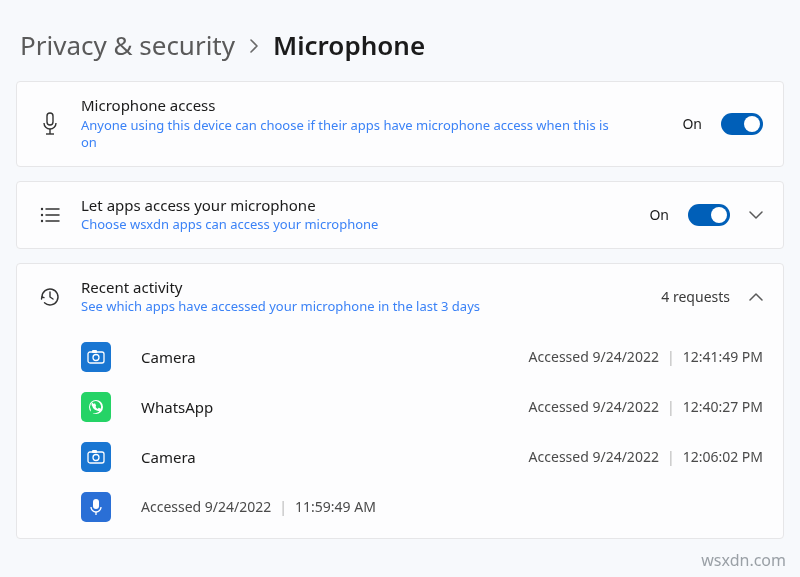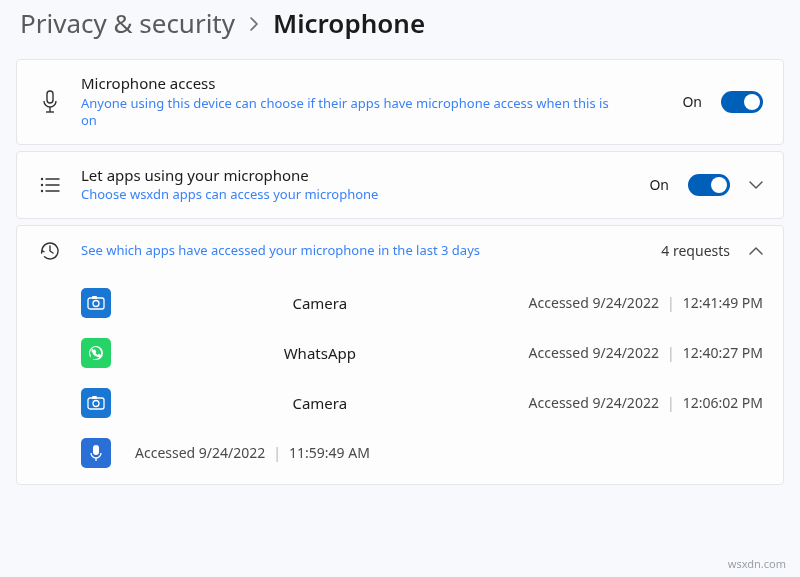--- a/index.html
+++ b/index.html
@@ -12,21 +12,21 @@
     color: #1b1b1b;
     padding: 0 16px 14px 16px;
     overflow: hidden;
   }
 
   
   .breadcrumb {
     display: flex;
     align-items: center;
     gap: 14px;
-    padding: 5px 4px 18px 4px;
+    padding: 27px 4px 18px 4px;
   }
   .breadcrumb .parent {
     font-size: 26px;
     font-weight: 400;
     color: #5a5a5a;
   }
   .breadcrumb .sep {
     font-size: 20px;
     color: #5a5a5a;
   }
@@ -34,21 +34,21 @@
     font-size: 26px;
     font-weight: 600;
     color: #1b1b1b;
   }
 
   
   .card {
     background: #fdfdfe;
     border: 1px solid #e6e6e8;
     border-radius: 4px;
-    margin-bottom: 6px;
+    margin-bottom: 14px;
   }
   .row {
     display: flex;
     align-items: center;
     padding: 14px 20px;
     gap: 18px;
   }
   .row .ic {
     width: 26px;
     display: flex;
@@ -112,22 +112,21 @@
   }
 
   
   .recent-list {
     padding: 2px 0 6px 0;
   }
   .app-row {
     display: flex;
     align-items: center;
     padding: 10px 20px 10px 64px;
-    gap: 24px;
-    text-align: center;
+    gap: 30px;
   }
   .app-icon {
     width: 30px;
     height: 30px;
     border-radius: 5px;
     display: flex;
     align-items: center;
     justify-content: center;
     flex-shrink: 0;
   }
@@ -147,21 +146,21 @@
     gap: 8px;
   }
   .app-meta .div {
     color: #b8b8b8;
   }
 
   .watermark {
     position: fixed;
     right: 14px;
     bottom: 6px;
-    font-size: 11px;
+    font-size: 16px;
     color: #9aa0a6;
   }
 </style>
 </head>
 <body>
 
 <div class="breadcrumb">
   <span class="parent">Privacy &amp; security</span>
   <span class="sep">
     <svg width="10" height="14" viewBox="0 0 10 14">
@@ -200,21 +199,21 @@
       <svg width="22" height="18" viewBox="0 0 22 18" fill="none" stroke="#323232" stroke-width="1.5" stroke-linecap="round">
         <circle cx="3" cy="3" r="1.2" fill="#323232" stroke="none"></circle>
         <line x1="7" y1="3" x2="20" y2="3"></line>
         <circle cx="3" cy="9" r="1.2" fill="#323232" stroke="none"></circle>
         <line x1="7" y1="9" x2="20" y2="9"></line>
         <circle cx="3" cy="15" r="1.2" fill="#323232" stroke="none"></circle>
         <line x1="7" y1="15" x2="20" y2="15"></line>
       </svg>
     </div>
     <div class="texts">
-      <div class="title">Let apps using your microphone</div>
+      <div class="title">Let apps access your microphone</div>
       <div class="sub">Choose wsxdn apps can access your microphone</div>
     </div>
     <div class="right">
       <span class="state-label">On</span>
       <div class="toggle">
           <div class="knob"></div>
         </div>
       <span class="chev">
         <svg width="14" height="10" viewBox="0 0 14 10">
             <path d="M1 2l6 6 6-6" fill="none" stroke="#5a5a5a" stroke-width="1.5" stroke-linecap="round" stroke-linejoin="round"></path>
@@ -227,20 +226,21 @@
 <div class="card">
   <div class="row">
     <div class="ic">
       <svg width="22" height="22" viewBox="0 0 22 22" fill="none" stroke="#323232" stroke-width="1.4" stroke-linecap="round">
         <path d="M3 11a8 8 0 1 1 2.5 5.8"></path>
         <polyline points="2.5,13 3,11 5,11.6"></polyline>
         <path d="M11 6v5l3 2"></path>
       </svg>
     </div>
     <div class="texts">
+      <div class="title">Recent activity</div>
       <div class="sub">See which apps have accessed your microphone in the last 3 days</div>
     </div>
     <div class="right">
       <span class="req-count">4 requests</span>
       <span class="chev">
         <svg width="14" height="10" viewBox="0 0 14 10">
             <path d="M1 8l6-6 6 6" fill="none" stroke="#5a5a5a" stroke-width="1.5" stroke-linecap="round" stroke-linejoin="round"></path>
           </svg>
       </span>
     </div>

